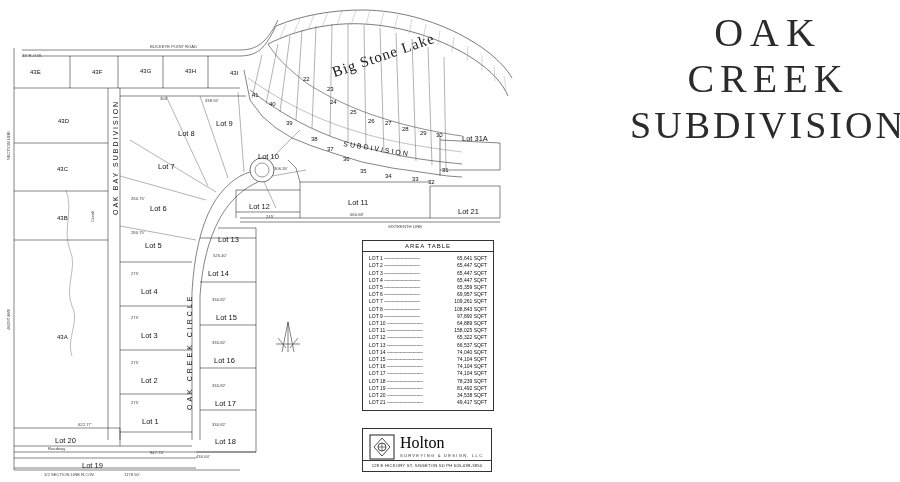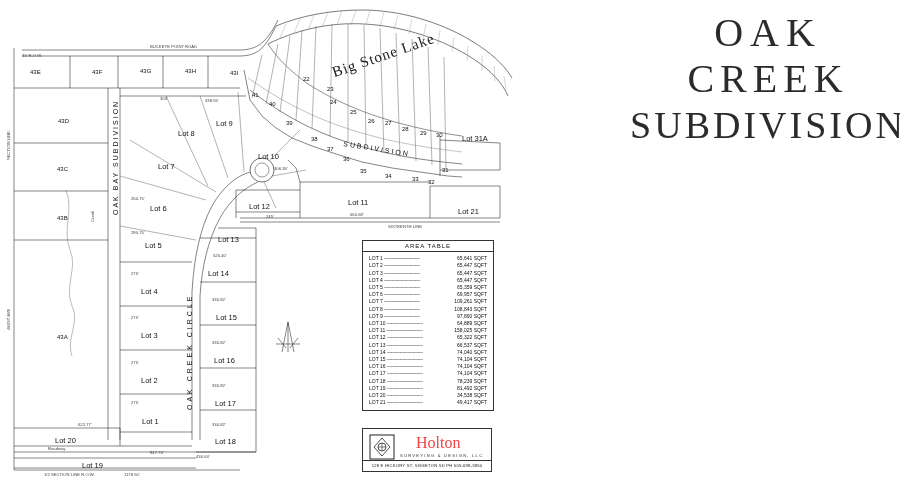--- a/index.html
+++ b/index.html
@@ -106,22 +106,21 @@
   .logo-mark {
     width: 26px; height: 26px;
     flex: 0 0 26px;
     position: relative;
   }
   .logo-text { margin-left: 5px; }
   .logo-name {
     font-family: "Liberation Serif", serif;
     font-size: 16px;
     line-height: 16px;
-    color: #ef4444;
-    margin-left: 16px;
+    color: #000000;
   }
   .logo-sub {
     font-size: 4.2px;
     letter-spacing: 1.2px;
     color: #333;
     margin-top: 2px;
   }
   .logo-addr {
     border-top: 1px solid #333;
     font-size: 4.2px;

